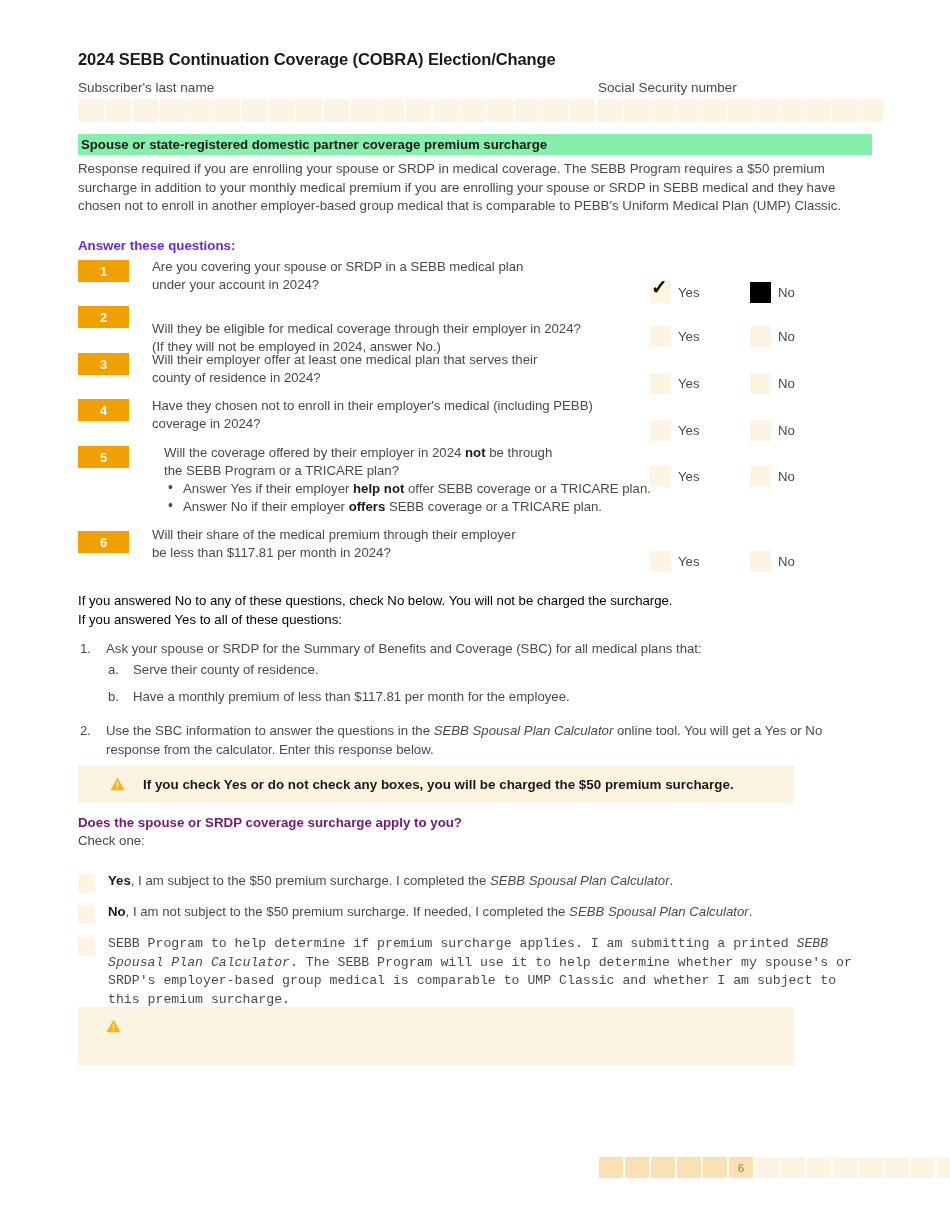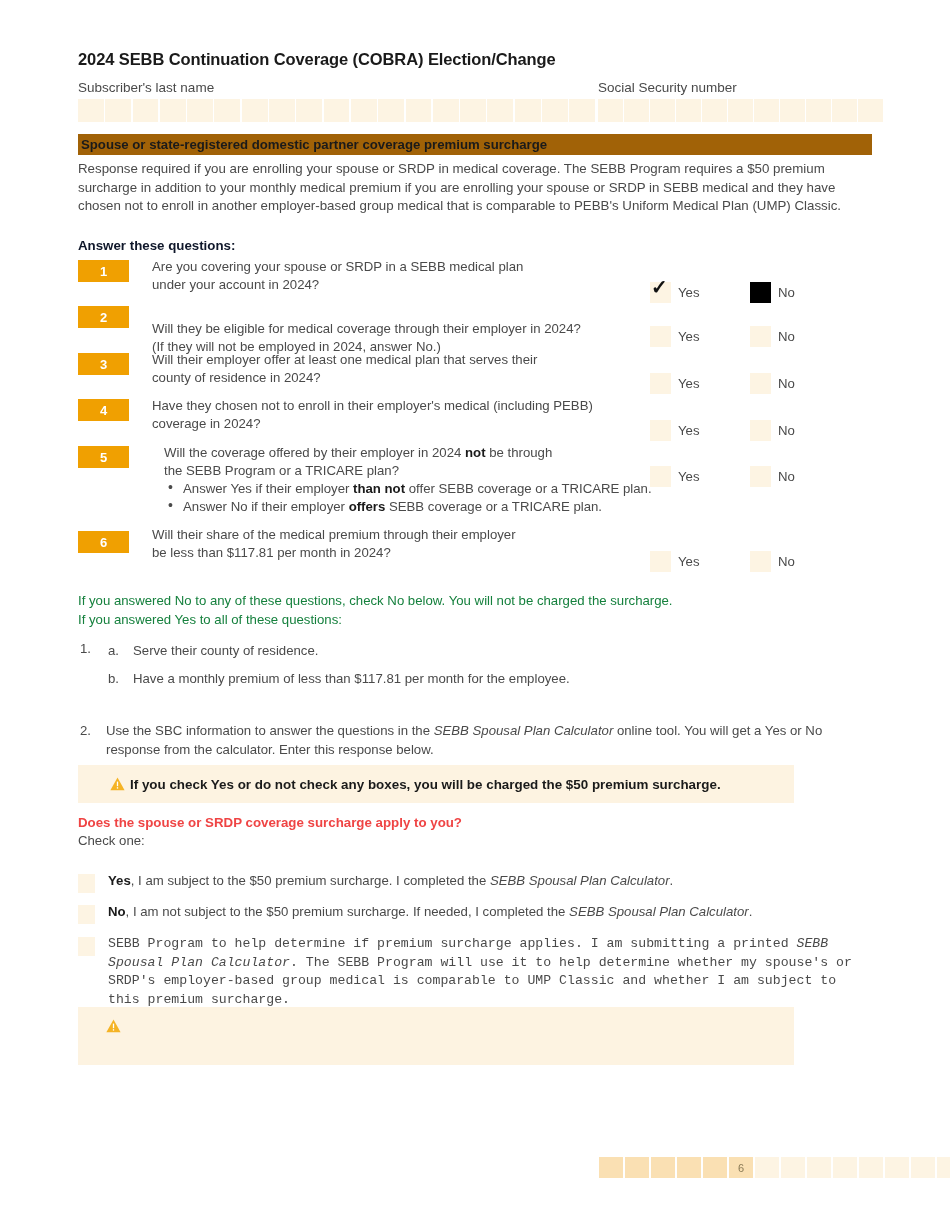--- a/index.html
+++ b/index.html
@@ -35,32 +35,32 @@
     background: #fdf4e3; height: 23px;
   }
   #name-boxes { left: 0; top: 99px; }
   #name-boxes .cell { width: 25.8px; }
   #ssn-boxes { left: 520px; top: 99px; }
   #ssn-boxes .cell { width: 24.5px; }
 
   
   .section-banner {
     position: absolute; left: 0; top: 134px; width: 794px; height: 21px;
-    background: #a16207;
+    background: #86efac;
     font-size: 13.2px; font-weight: bold; color: #1a1a1a;
     display: flex; align-items: center; padding-left: 3px;
   }
 
   .intro {
     position: absolute; left: 0; top: 160px; width: 790px;
     font-size: 13.3px; line-height: 18.5px; color: #4a4a4a;
   }
   .answer-head {
     position: absolute; left: 0; top: 238px;
-    font-size: 13.3px; font-weight: bold; color: #0f172a;
+    font-size: 13.3px; font-weight: bold; color: #6d28d9;
   }
 
   
   .qlist { position: absolute; left: 0; top: 260px; width: 794px; }
   .qrow { position: relative; }
   .badge {
     position: absolute; left: 0;
     width: 51px; height: 22px; background: #f0a001;
     color: #ffffff; font-size: 13px; font-weight: bold;
     display: flex; align-items: center; justify-content: center;
@@ -94,48 +94,48 @@
   }
   .bullets div { position: relative; padding-left: 17px; }
   .bullets div::before {
     content: "•"; position: absolute; left: 2px; top: -1px; font-size: 14px;
   }
   .bullets b { color: #1a1a1a; }
 
   
   .after {
     position: absolute; left: 0; top: 592px; width: 790px;
-    font-size: 13.2px; line-height: 18.5px; color: #15803d;
+    font-size: 13.2px; line-height: 18.5px; color: #000000;
   }
   .numlist { position: absolute; left: 0; width: 790px; font-size: 13.2px; line-height: 18.5px; color: #4a4a4a; }
   .numitem { position: relative; padding-left: 28px; }
   .numitem .mark { position: absolute; left: 2px; top: 0; }
   .subitem { position: relative; padding-left: 55px; }
   .subitem .mark { position: absolute; left: 30px; top: 0; }
   .numlist i, .after i, .choice i, .note i { font-style: italic; }
 
   
   .callout {
     position: absolute; left: 0; width: 716px;
     background: #fdf3e1;
-    font-size: 13.4px; line-height: 19px; color: #1a1a1a; font-weight: bold;
+    font-size: 13.4px; line-height: 19px; color: #1a1a1a; font-weight: bold; gap: 13px;
   }
   #callout-1 { top: 765px; height: 38px; display: flex; align-items: center; padding-left: 32px; }
   #callout-2 { top: 1007px; height: 58px; padding: 10px 22px 10px 28px; }
   .warn-ico {
     display: inline-block; width: 15px; height: 14px; position: relative;
     vertical-align: -2px; margin-right: 5px;
   }
   .warn-ico svg { display: block; }
   .link-bold { color: #9a6a00; font-weight: bold; }
 
   
   .apply-q {
     position: absolute; left: 0; top: 815px;
-    font-size: 13.3px; font-weight: bold; color: #ef4444;
+    font-size: 13.3px; font-weight: bold; color: #701a75;
   }
   .check-one {
     position: absolute; left: 0; top: 833px;
     font-size: 13.2px; color: #4a4a4a;
   }
   .choice { position: absolute; left: 0; width: 794px; font-size: 13.2px; line-height: 18.5px; color: #4a4a4a; }
   .choice .cbox2 {
     position: absolute; left: 0; top: 2px;
     width: 17px; height: 19px; background: #fdf4e3;
   }
@@ -250,21 +250,21 @@
           </div>
           <div class="opt opt-no" style="top: 160px;">
             <span class="cbox"></span>
             <span>No</span>
           </div>
         </div>
         <div class="qrow">
           <div class="badge" style="top: 186px;">5</div>
           <div class="qtext" style="top: 184px; margin-left: 12px;">Will the coverage offered by their employer in 2024 <b>not</b> be through<br> the SEBB Program or a TRICARE plan?</div>
           <div class="bullets" style="top: 220px;">
-            <div>Answer Yes if their employer <b>than not</b> offer SEBB coverage or a TRICARE plan.</div>
+            <div>Answer Yes if their employer <b>help not</b> offer SEBB coverage or a TRICARE plan.</div>
             <div>Answer No if their employer <b>offers</b> SEBB coverage or a TRICARE plan.</div>
           </div>
           <div class="opt opt-yes" style="top: 206px;">
             <span class="cbox"></span>
             <span>Yes</span>
           </div>
           <div class="opt opt-no" style="top: 206px;">
             <span class="cbox"></span>
             <span>No</span>
           </div>
@@ -284,20 +284,21 @@
       </div>
 
     <div class="after">
       <div>If you answered No to any of these questions, check No below. You will not be charged the surcharge.</div>
       <div>If you answered Yes to all of these questions:</div>
     </div>
 
     <div class="numlist" style="top:640px;">
       <div class="numitem">
         <span class="mark">1.</span>
+        <span>Ask your spouse or SRDP for the Summary of Benefits and Coverage (SBC) for all medical plans that:</span>
       </div>
       <div class="subitem" style="margin-top:2px;">
         <span class="mark">a.</span>
         <span>Serve their county of residence.</span>
       </div>
       <div class="subitem" style="margin-top:9px;">
         <span class="mark">b.</span>
         <span>Have a monthly premium of less than $117.81  per month for the employee.</span>
       </div>
     </div>

